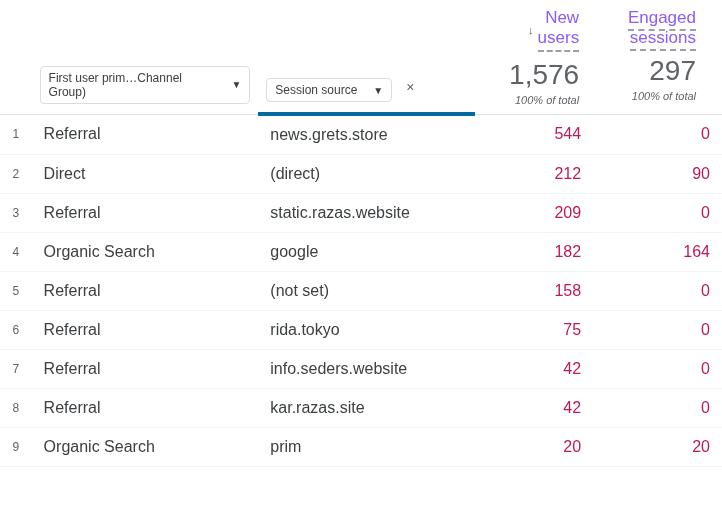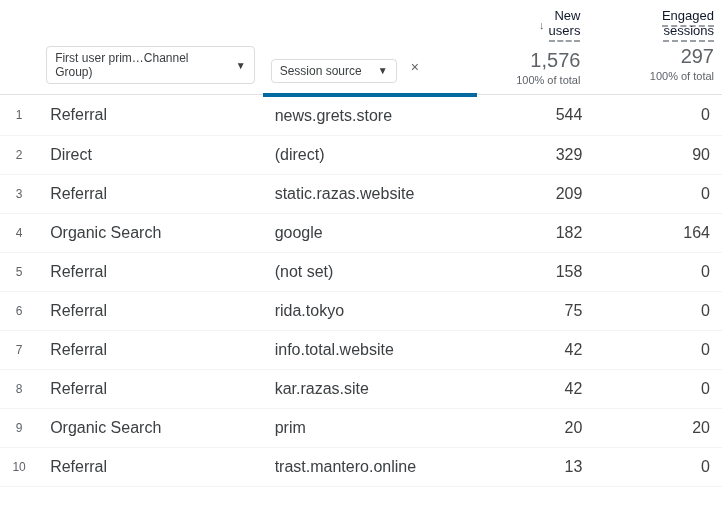--- a/index.html
+++ b/index.html
@@ -41,21 +41,21 @@
     }
 
     td {
       padding: 10px 12px;
       font-size: 16px;
       border-bottom: 1px solid #f1f3f4;
     }
 
     td.number {
       text-align: right;
-      color: #404040;
+      color: #be185d;
     }
 
     .row-num {
       color: #5f6368;
       font-size: 12px;
       text-align: center;
       width: 30px;
     }
 
     .filter-chip {
@@ -79,38 +79,39 @@
     }
 
     .metric-header-container {
       display: flex;
       flex-direction: column;
       align-items: flex-end;
     }
 
     .metric-name-line {
       font-weight: 500;
-      font-size: 13px;
-      color: #0f172a;
+      font-size: 17px;
+      color: #8b5cf6;
       border-bottom: 2px dashed #9aa0a6;
       padding-bottom: 2px;
       cursor: pointer;
     }
 
     .total-value {
-      font-size: 20px;
+      font-size: 28px;
       font-weight: 400;
       line-height: 1.2;
       margin-top: 6px;
     }
 
     .total-pct {
       font-size: 11px;
       color: #5f6368;
       margin-top: 2px;
+      font-style: italic;
     }
   </style>
 </head>
 <body>
 
 <table class="table-container">
   <thead>
     <tr>
 
       <th style="width:30px; border-bottom:1px solid #e0e0e0;"></th>
@@ -138,21 +139,21 @@
         <div class="metric-header-container">
           <div style="display:flex; align-items:center; gap:4px; justify-content:flex-end;">
             <span style="color:#5f6368; font-size:11px;">↓</span>
             <span class="metric-name-line">New<br>users</span>
           </div>
           <div class="total-value">1,576</div>
           <div class="total-pct">100% of total</div>
         </div>
       </th>
 
-      <th style="width:125px; text-align:right; padding: 8px 8px 8px 8px; border-bottom:1px solid #e0e0e0; vertical-align:top;">
+      <th style="width:125px; text-align:right; padding: 8px 26px 8px 8px; border-bottom:1px solid #e0e0e0; vertical-align:top;">
         <div class="metric-header-container">
           <div>
             <span class="metric-name-line">Engaged<br>sessions</span>
           </div>
           <div class="total-value">297</div>
           <div class="total-pct">100% of total</div>
         </div>
       </th>
     </tr>
   </thead>
@@ -161,21 +162,21 @@
       <td class="row-num">1</td>
       <td>Referral</td>
       <td>news.grets.store</td>
       <td class="number">544</td>
       <td class="number">0</td>
     </tr>
       <tr style="background: rgb(255, 255, 255);">
       <td class="row-num">2</td>
       <td>Direct</td>
       <td>(direct)</td>
-      <td class="number">329</td>
+      <td class="number">212</td>
       <td class="number">90</td>
     </tr>
       <tr style="background: rgb(255, 255, 255);">
       <td class="row-num">3</td>
       <td>Referral</td>
       <td>static.razas.website</td>
       <td class="number">209</td>
       <td class="number">0</td>
     </tr>
       <tr style="background: rgb(255, 255, 255);">
@@ -195,39 +196,32 @@
       <tr style="background: rgb(255, 255, 255);">
       <td class="row-num">6</td>
       <td>Referral</td>
       <td>rida.tokyo</td>
       <td class="number">75</td>
       <td class="number">0</td>
     </tr>
       <tr style="background: rgb(255, 255, 255);">
       <td class="row-num">7</td>
       <td>Referral</td>
-      <td>info.total.website</td>
+      <td>info.seders.website</td>
       <td class="number">42</td>
       <td class="number">0</td>
     </tr>
       <tr style="background: rgb(255, 255, 255);">
       <td class="row-num">8</td>
       <td>Referral</td>
       <td>kar.razas.site</td>
       <td class="number">42</td>
       <td class="number">0</td>
     </tr>
       <tr style="background: rgb(255, 255, 255);">
       <td class="row-num">9</td>
       <td>Organic Search</td>
       <td>prim</td>
       <td class="number">20</td>
       <td class="number">20</td>
     </tr>
-      <tr style="background: rgb(255, 255, 255);">
-      <td class="row-num">10</td>
-      <td>Referral</td>
-      <td>trast.mantero.online</td>
-      <td class="number">13</td>
-      <td class="number">0</td>
-    </tr>
     </tbody>
 </table>
 
 </body></html>

